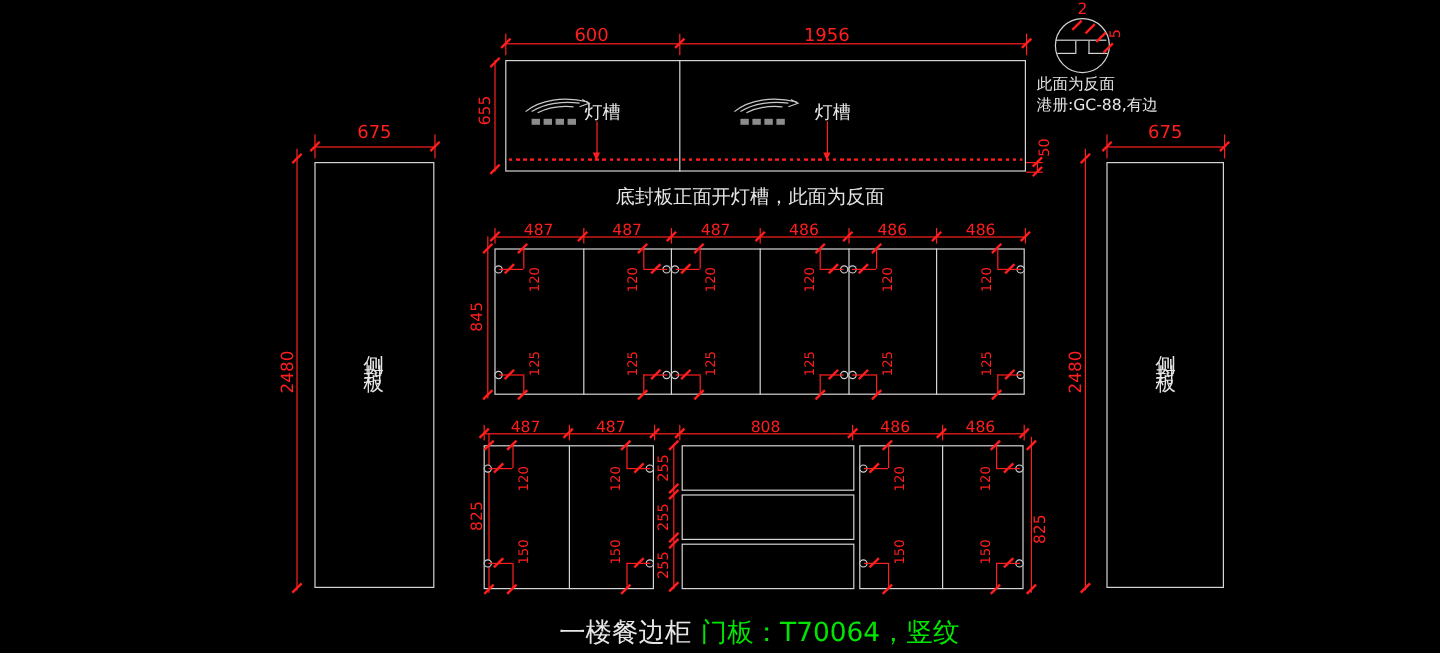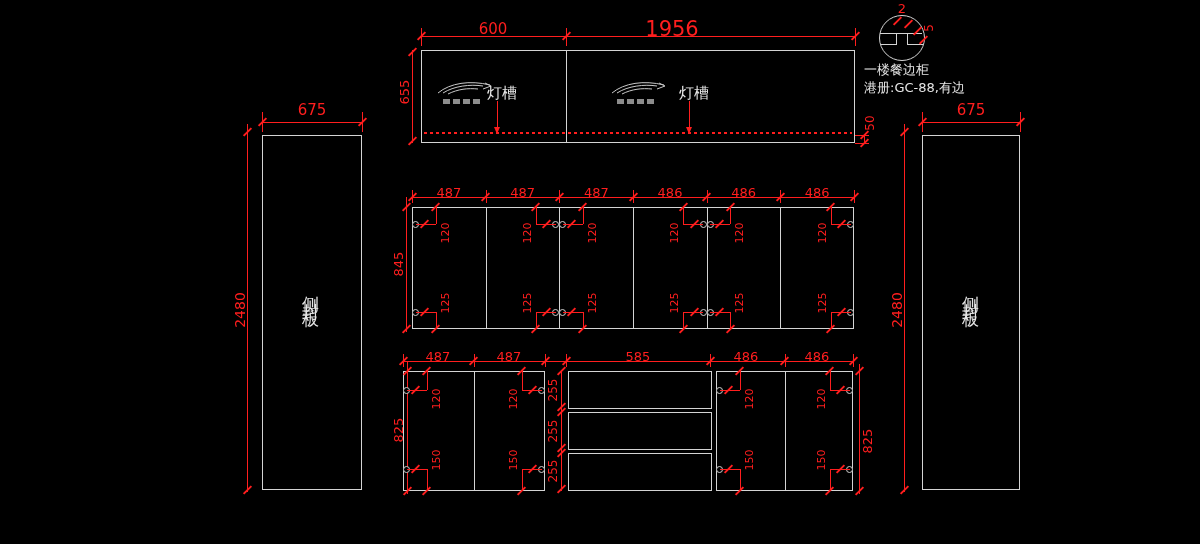--- a/index.html
+++ b/index.html
@@ -64,47 +64,50 @@
   </svg>
 
   <div class="wt" style="left:487px;top:84px;font-size:15px">灯槽</div>
   <div class="rl" style="left:497px;top:101px;width:1px;height:28px"></div>
   <div class="ah" style="left:494px;top:127px"></div>
   <div class="wt" style="left:679px;top:84px;font-size:15px">灯槽</div>
   <div class="rl" style="left:689px;top:101px;width:1px;height:28px"></div>
   <div class="ah" style="left:686px;top:127px"></div>
 
   <div class="dt" style="left:468px;top:21px;font-size:15px">600</div>
-  <div class="dt" style="left:647px;top:21px;font-size:21px">1956</div>
+  <div class="dt" style="left:664px;top:21px;font-size:15px">1956</div>
   <div class="dt rot" style="left:379px;top:84px;font-size:13px">655</div>
   <div class="dt rot" style="left:845px;top:115px;font-size:12px">50</div>
 
+  <div class="wt" style="left:500px;top:154px;width:250px;text-align:center;font-size:16px">底封板正面开灯槽，此面为反面</div>
 
   <div class="abs" style="left:879px;top:15px;width:44px;height:44px;border:1px solid var(--wht);border-radius:50%"></div>
   <div class="wl" style="left:880px;top:33px;width:42px;height:1px"></div>
   <div class="wl" style="left:881px;top:44px;width:15px;height:1px"></div>
   <div class="wl" style="left:907px;top:44px;width:16px;height:1px"></div>
   <div class="wl" style="left:896px;top:34px;width:1px;height:11px"></div>
   <div class="wl" style="left:907px;top:34px;width:1px;height:11px"></div>
   <div class="dt" style="left:877px;top:0px;font-size:13px">2</div>
   <div class="dt rot" style="left:904px;top:20px;font-size:12px">5</div>
-  <div class="wt" style="left:864px;top:61px;font-size:13px">一楼餐边柜</div>
+  <div class="wt" style="left:864px;top:61px;font-size:13px">此面为反面</div>
   <div class="wt" style="left:864px;top:79px;font-size:13px">港册:GC-88,有边</div>
 
   <div class="box" style="left:262px;top:135px;width:98px;height:353px"></div>
   <div class="dt" style="left:287px;top:102px;font-size:15px">675</div>
   <div class="dt rot" style="left:215px;top:302px;font-size:14px">2480</div>
   <div class="vtext" style="left:300px;top:283px;font-size:17px">侧封板</div>
 
   <div class="box" style="left:922px;top:135px;width:96px;height:353px"></div>
   <div class="dt" style="left:946px;top:102px;font-size:15px">675</div>
   <div class="dt rot" style="left:872px;top:302px;font-size:14px">2480</div>
   <div class="vtext" style="left:960px;top:283px;font-size:17px">侧封板</div>
 
   <div class="footer-row" style="left:466px;top:512px">
+    <span class="wt" style="position:static">一楼餐边柜</span>
+    <span class="green">门板：T70064，竖纹</span>
   </div>
 
 <div class="abs" style="left: 421px; top: 36px; width: 145px; height: 1px; background: rgb(255, 30, 30);"></div>
     <div class="abs" style="left: 566px; top: 36px; width: 289px; height: 1px; background: rgb(255, 30, 30);"></div>
     <div class="tick" style="left: 415.5px; top: 35px;"></div>
     <div class="abs" style="left: 421px; top: 28px; width: 1px; height: 18px; background: rgb(255, 30, 30);"></div>
     <div class="tick" style="left: 560.5px; top: 35px;"></div>
     <div class="abs" style="left: 566px; top: 28px; width: 1px; height: 18px; background: rgb(255, 30, 30);"></div>
     <div class="tick" style="left: 849.5px; top: 35px;"></div>
     <div class="abs" style="left: 855px; top: 28px; width: 1px; height: 18px; background: rgb(255, 30, 30);"></div>
@@ -256,21 +259,21 @@
     <div class="tick" style="left: 560.5px; top: 360px;"></div>
     <div class="abs" style="left: 566px; top: 354px; width: 1px; height: 13px; background: rgb(255, 30, 30);"></div>
     <div class="tick" style="left: 704.5px; top: 360px;"></div>
     <div class="abs" style="left: 710px; top: 354px; width: 1px; height: 13px; background: rgb(255, 30, 30);"></div>
     <div class="tick" style="left: 779px; top: 360px;"></div>
     <div class="abs" style="left: 784.5px; top: 354px; width: 1px; height: 13px; background: rgb(255, 30, 30);"></div>
     <div class="tick" style="left: 847.5px; top: 360px;"></div>
     <div class="abs" style="left: 853px; top: 354px; width: 1px; height: 13px; background: rgb(255, 30, 30);"></div>
     <div class="dt" style="left: 413px; top: 348px; font-size: 13px;">487</div>
     <div class="dt" style="left: 484px; top: 348px; font-size: 13px;">487</div>
-    <div class="dt" style="left: 613px; top: 348px; font-size: 13px;">585</div>
+    <div class="dt" style="left: 613px; top: 348px; font-size: 13px;">808</div>
     <div class="dt" style="left: 721px; top: 348px; font-size: 13px;">486</div>
     <div class="dt" style="left: 792px; top: 348px; font-size: 13px;">486</div>
     <div class="abs" style="left: 407px; top: 361px; width: 1px; height: 133px; background: rgb(255, 30, 30);"></div>
     <div class="tick" style="left: 401.5px; top: 370px;"></div>
     <div class="tick" style="left: 401.5px; top: 490px;"></div>
     <div class="dt rot" style="left: 373px; top: 422px; font-size: 13px;">825</div>
     <div class="abs" style="left: 859px; top: 364px; width: 1px; height: 130px; background: rgb(255, 30, 30);"></div>
     <div class="tick" style="left: 853.5px; top: 370px;"></div>
     <div class="tick" style="left: 853.5px; top: 490px;"></div>
     <div class="dt rot" style="left: 842px; top: 433px; font-size: 13px;">825</div>

